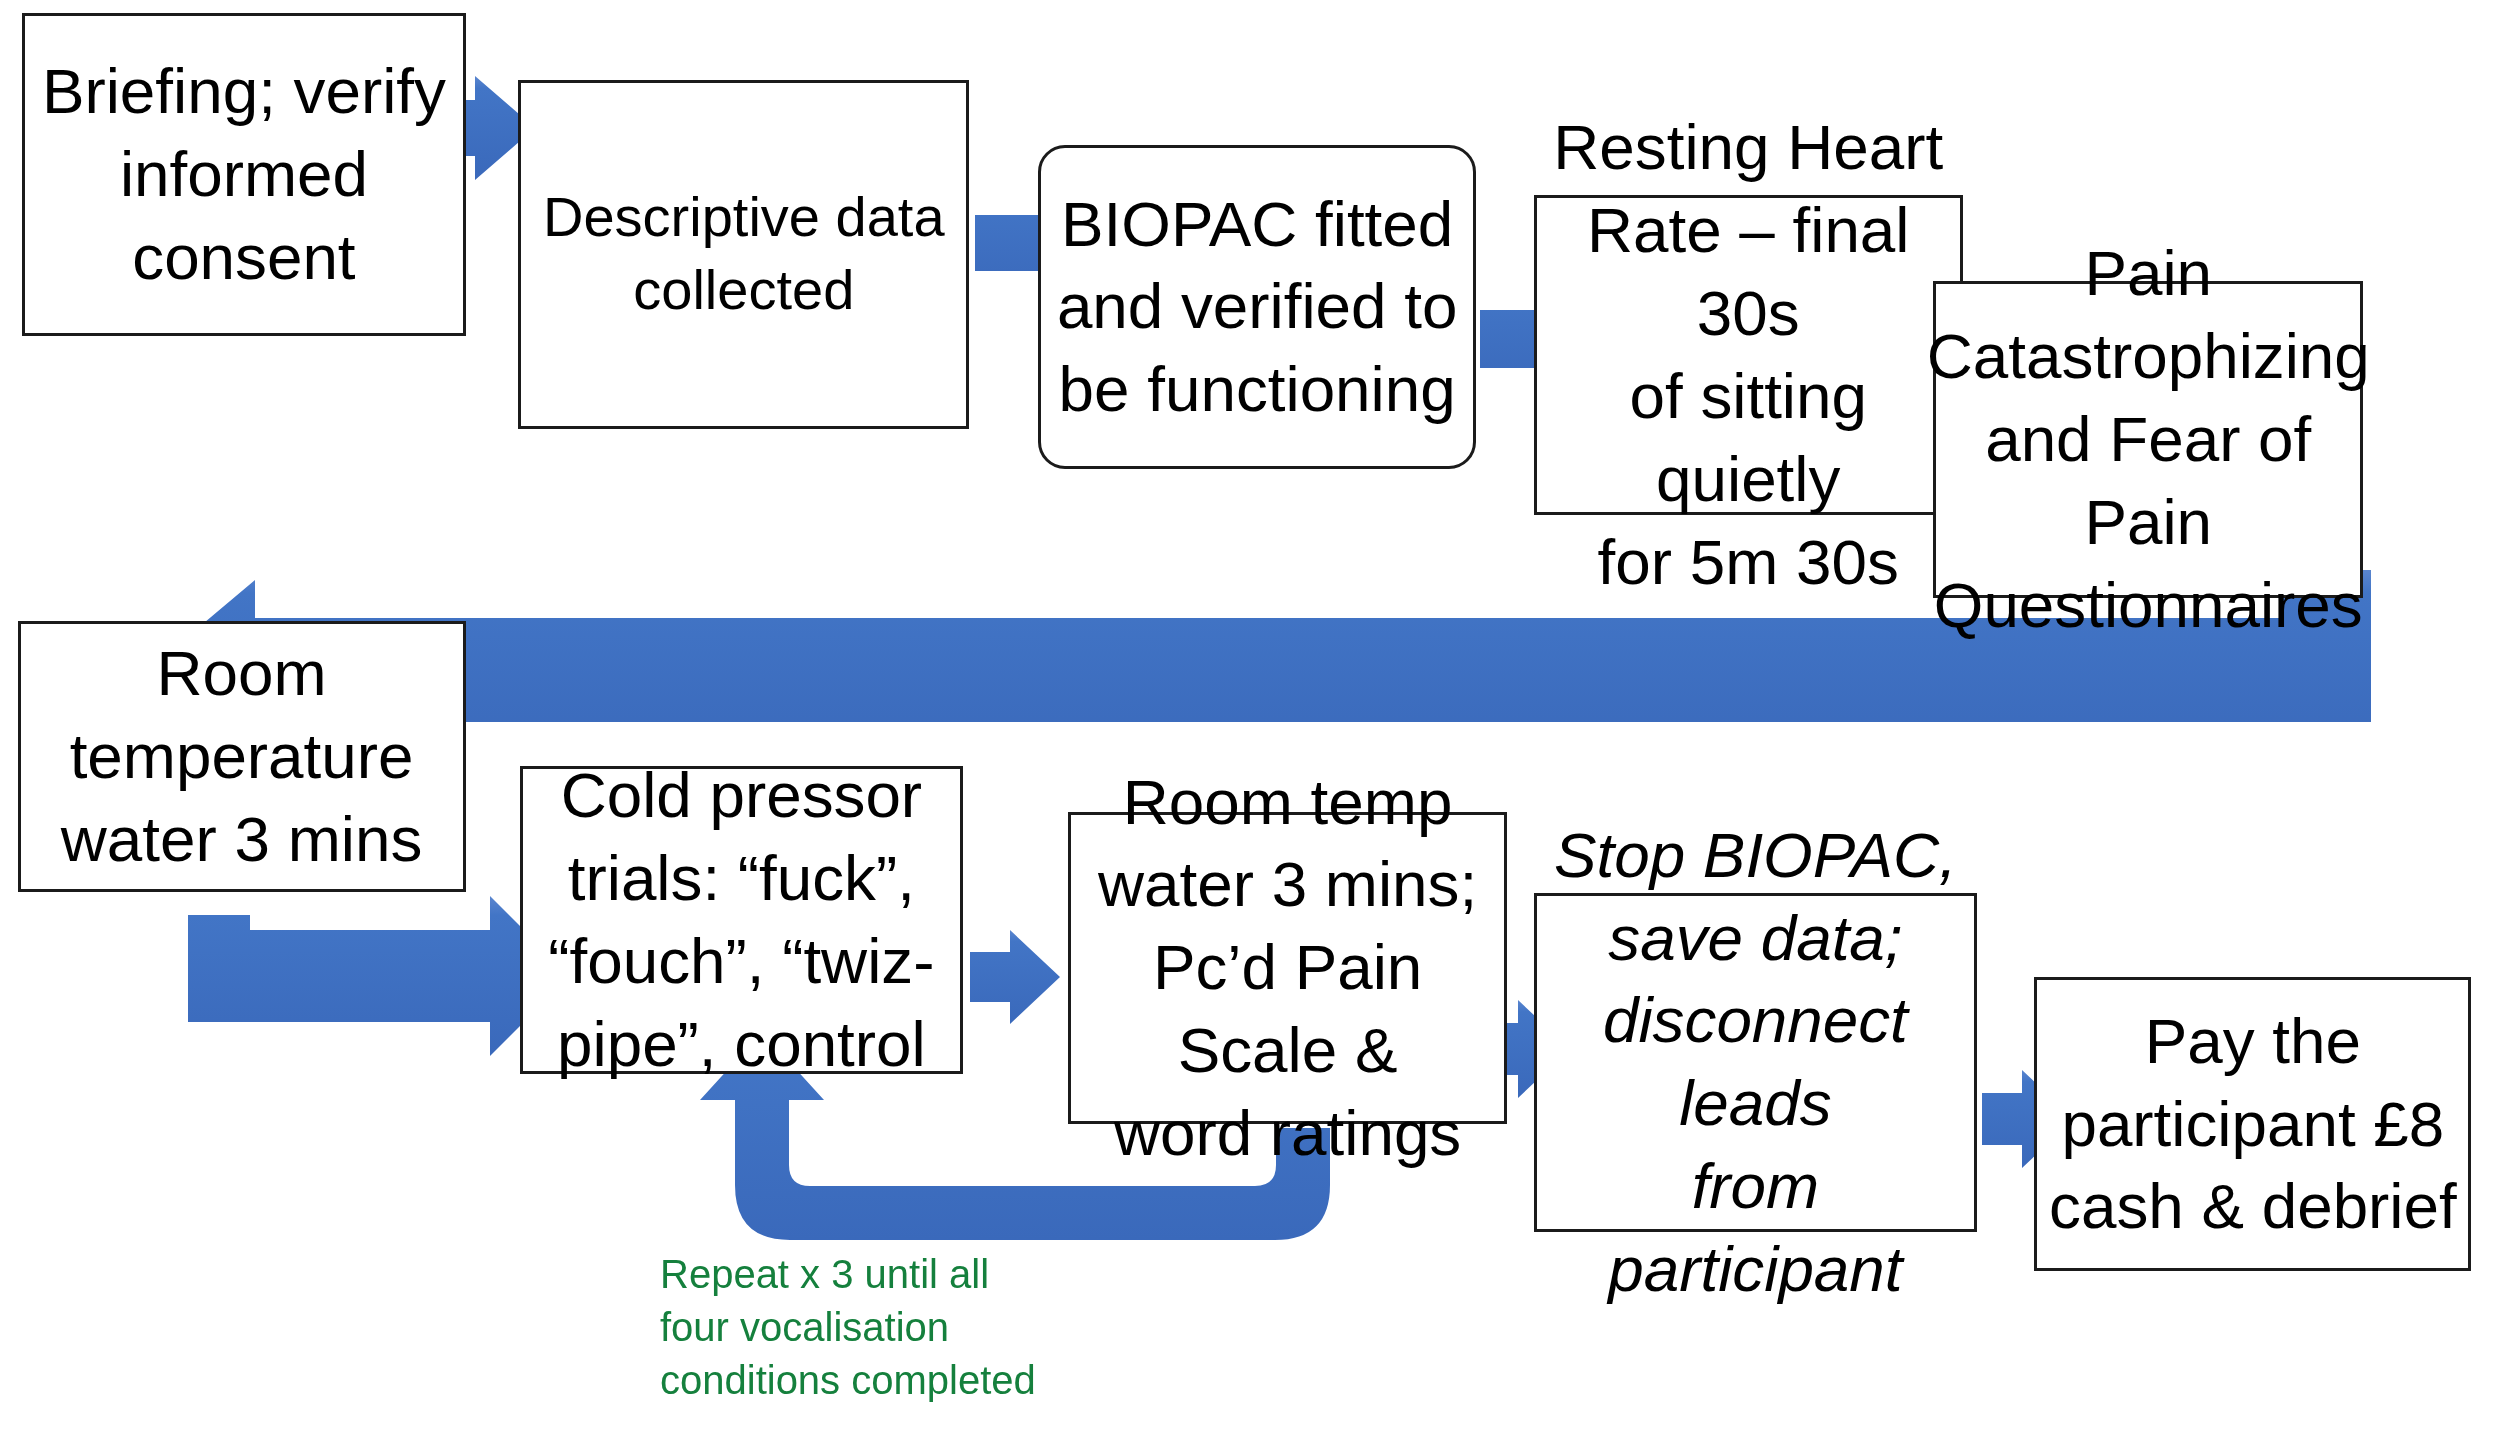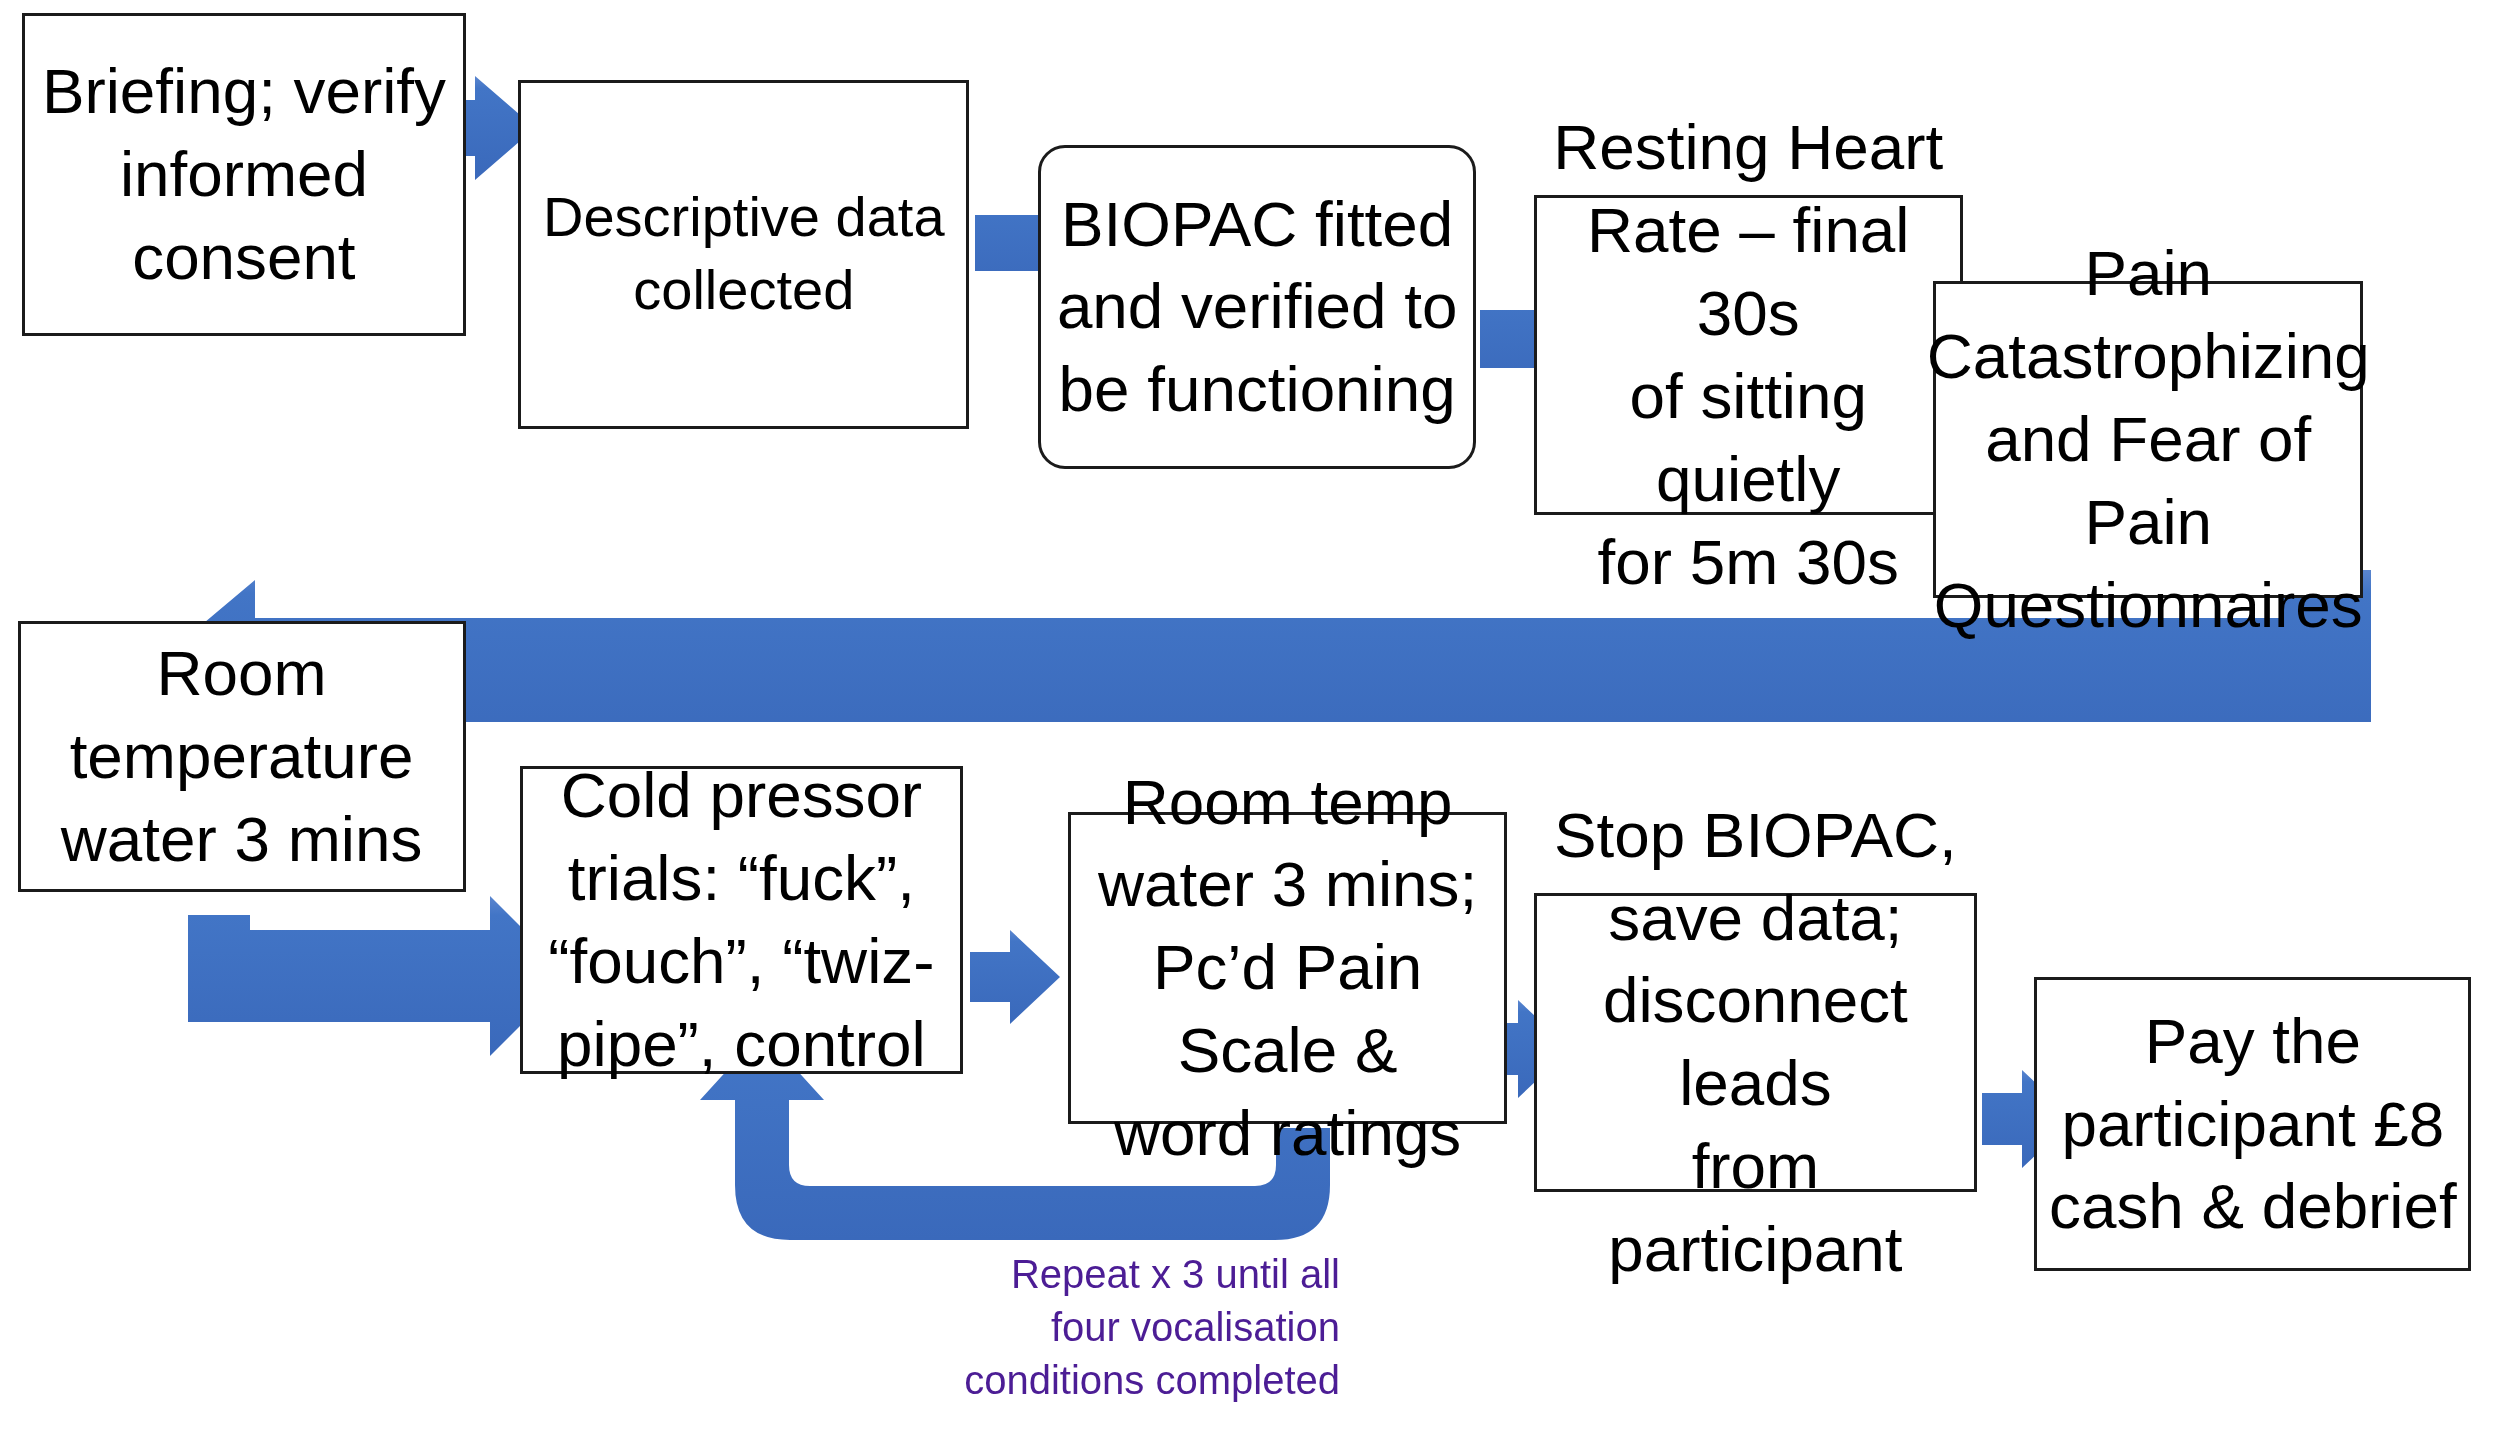--- a/index.html
+++ b/index.html
@@ -40,22 +40,22 @@
     position: absolute;
     left: 0;
     top: 0;
     width: 2500px;
     height: 1440px;
     z-index: 2;
     pointer-events: none;
   }
   .loop-caption {
     position: absolute;
-    text-align: right;
-    color: #4c1d95;
+    text-align: left;
+    color: #15803d;
     line-height: 1.32;
     white-space: pre-line;
     z-index: 4;
   }
 </style>
 </head>
 <body>
 
 <div id="canvas">
 
@@ -184,21 +184,21 @@
 pipe”,  control</span>
   </div>
 
   <div class="flow-box" style="left: 1036.35px; top: 811.543px; width: 438.457px; height: 312.5px; font-size: 63.7755px; margin-left: 32px;">
     <span class="box-text">Room temp
 water 3 mins;
 Pc’d Pain Scale &amp;
 word ratings</span>
   </div>
 
-  <div class="flow-box" style="left: 1533.8px; top: 892.857px; width: 443.24px; height: 299px; font-size: 63.7755px;">
+  <div class="flow-box" style="left: 1533.8px; top: 892.857px; width: 443.24px; height: 339px; font-size: 63.7755px; font-style: italic;">
     <span class="box-text">Stop BIOPAC,
 save data;
 disconnect leads
 from participant</span>
   </div>
 
   <div class="flow-box" style="left: 2034.44px; top: 977.36px; width: 436.862px; height: 293.367px; font-size: 63.7755px;">
     <span class="box-text">Pay the
 participant £8
 cash &amp; debrief</span>

